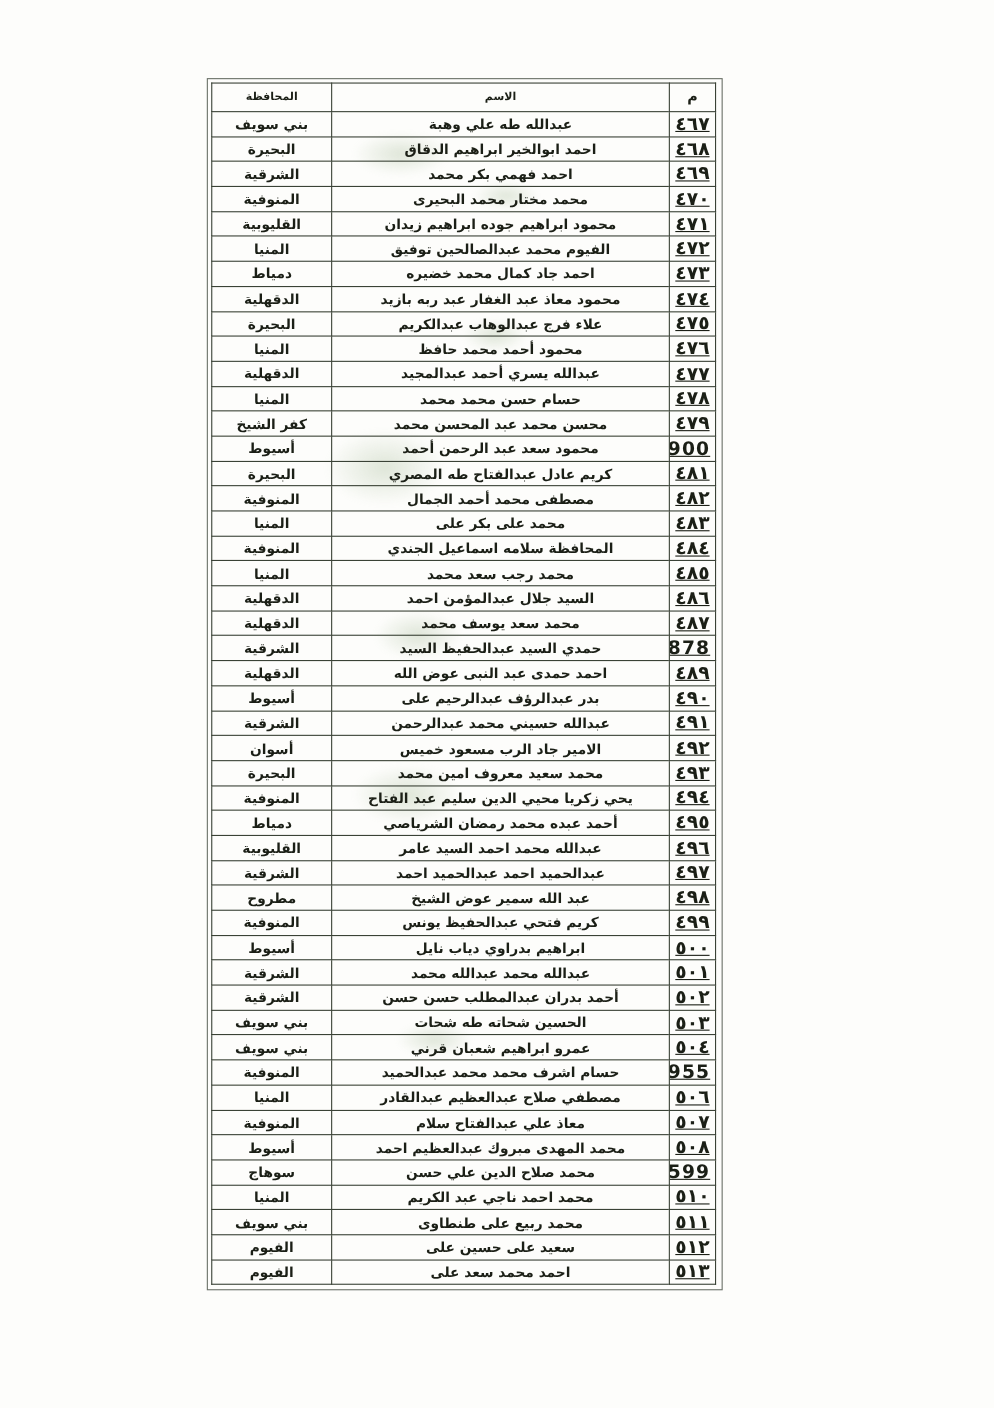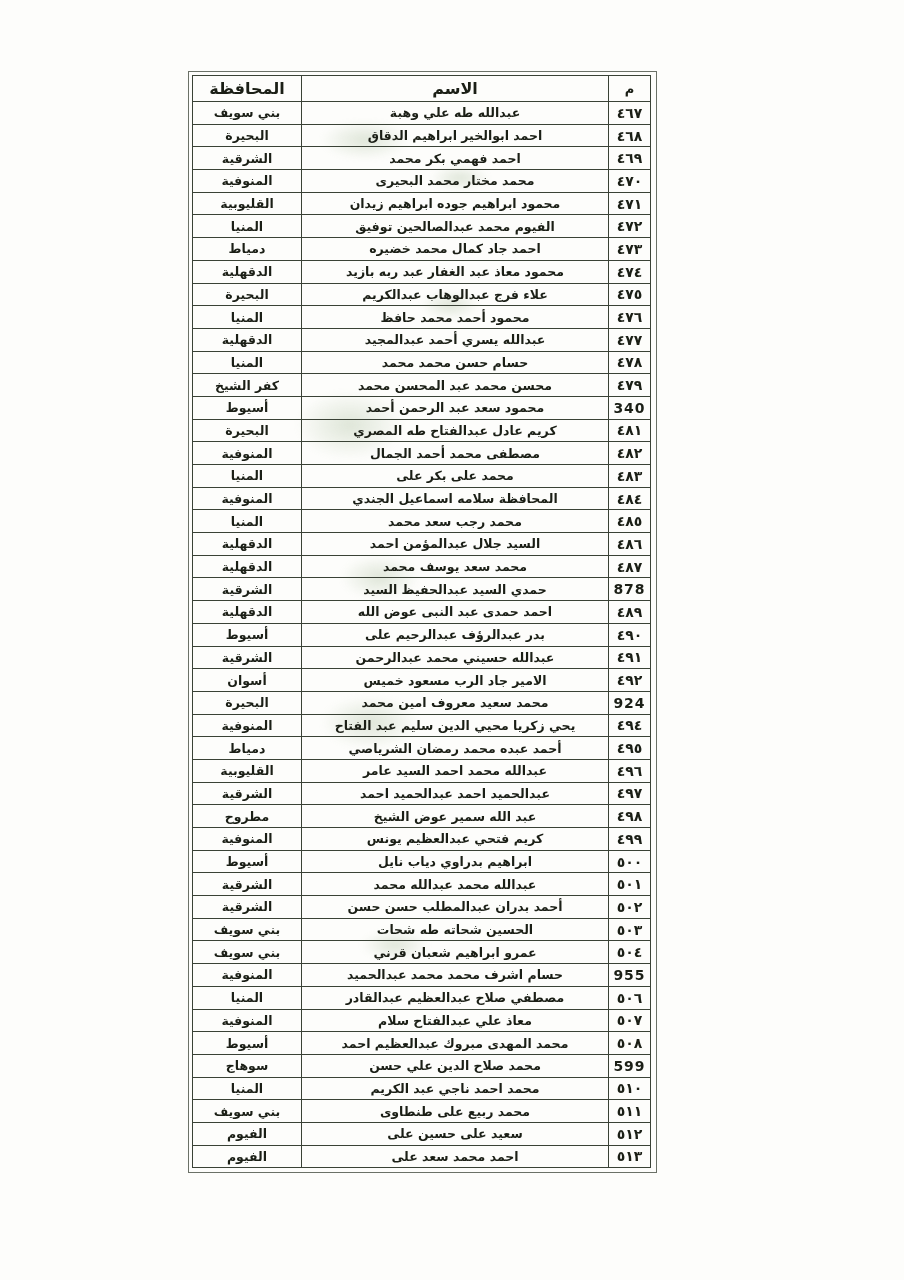--- a/index.html
+++ b/index.html
@@ -62,32 +62,33 @@
     padding: 0 4px;
     text-align: center;
     vertical-align: middle;
     overflow: hidden;
     white-space: nowrap;
   }
   .roster-table thead tr { height: 26px; }
   .roster-table tbody tr { height: 22.7px; }
   .roster-table th {
     font-weight: bold;
-    font-size: 16px;
+    font-size: 10px;
   }
   th.col-num { font-size: 13px; }
   td.cell-name,
   td.cell-gov {
     font-weight: bold;
     font-size: 12.5px;
   }
   td.cell-num {
-    font-size: 14px;
+    font-size: 17px;
     font-weight: bold;
     letter-spacing: 1px;
+    text-decoration: underline;
   }
 </style>
 </head>
 <body>
 
 <div class="scan-page">
 
   <div class="bleed-mark" style="left:320px; top:120px; width:90px;  height:40px;"></div>
   <div class="bleed-mark" style="left:430px; top:165px; width:60px;  height:26px;"></div>
   <div class="bleed-mark" style="left:420px; top:290px; width:60px;  height:30px;"></div>
@@ -184,21 +185,21 @@
     <td class="cell-gov">المنيا</td>
   </tr>
 
   <tr>
     <td class="cell-num">٤٧٩</td>
     <td class="cell-name">محسن محمد عبد المحسن محمد</td>
     <td class="cell-gov">كفر الشيخ</td>
   </tr>
 
   <tr>
-    <td class="cell-num">340</td>
+    <td class="cell-num">900</td>
     <td class="cell-name">محمود سعد عبد الرحمن أحمد</td>
     <td class="cell-gov">أسيوط</td>
   </tr>
 
   <tr>
     <td class="cell-num">٤٨١</td>
     <td class="cell-name">كريم عادل عبدالفتاح طه المصري</td>
     <td class="cell-gov">البحيرة</td>
   </tr>
 
@@ -262,21 +263,21 @@
     <td class="cell-gov">الشرقية</td>
   </tr>
 
   <tr>
     <td class="cell-num">٤٩٢</td>
     <td class="cell-name">الامير جاد الرب مسعود خميس</td>
     <td class="cell-gov">أسوان</td>
   </tr>
 
   <tr>
-    <td class="cell-num">924</td>
+    <td class="cell-num">٤٩٣</td>
     <td class="cell-name">محمد سعيد معروف امين محمد</td>
     <td class="cell-gov">البحيرة</td>
   </tr>
 
   <tr>
     <td class="cell-num">٤٩٤</td>
     <td class="cell-name">يحي زكريا محيي الدين سليم عبد الفتاح</td>
     <td class="cell-gov">المنوفية</td>
   </tr>
 
@@ -299,21 +300,21 @@
   </tr>
 
   <tr>
     <td class="cell-num">٤٩٨</td>
     <td class="cell-name">عبد الله سمير عوض الشيخ</td>
     <td class="cell-gov">مطروح</td>
   </tr>
 
   <tr>
     <td class="cell-num">٤٩٩</td>
-    <td class="cell-name">كريم فتحي عبدالعظيم يونس</td>
+    <td class="cell-name">كريم فتحي عبدالحفيظ يونس</td>
     <td class="cell-gov">المنوفية</td>
   </tr>
 
   <tr>
     <td class="cell-num">٥٠٠</td>
     <td class="cell-name">ابراهيم بدراوي دياب نايل</td>
     <td class="cell-gov">أسيوط</td>
   </tr>
 
   <tr>

